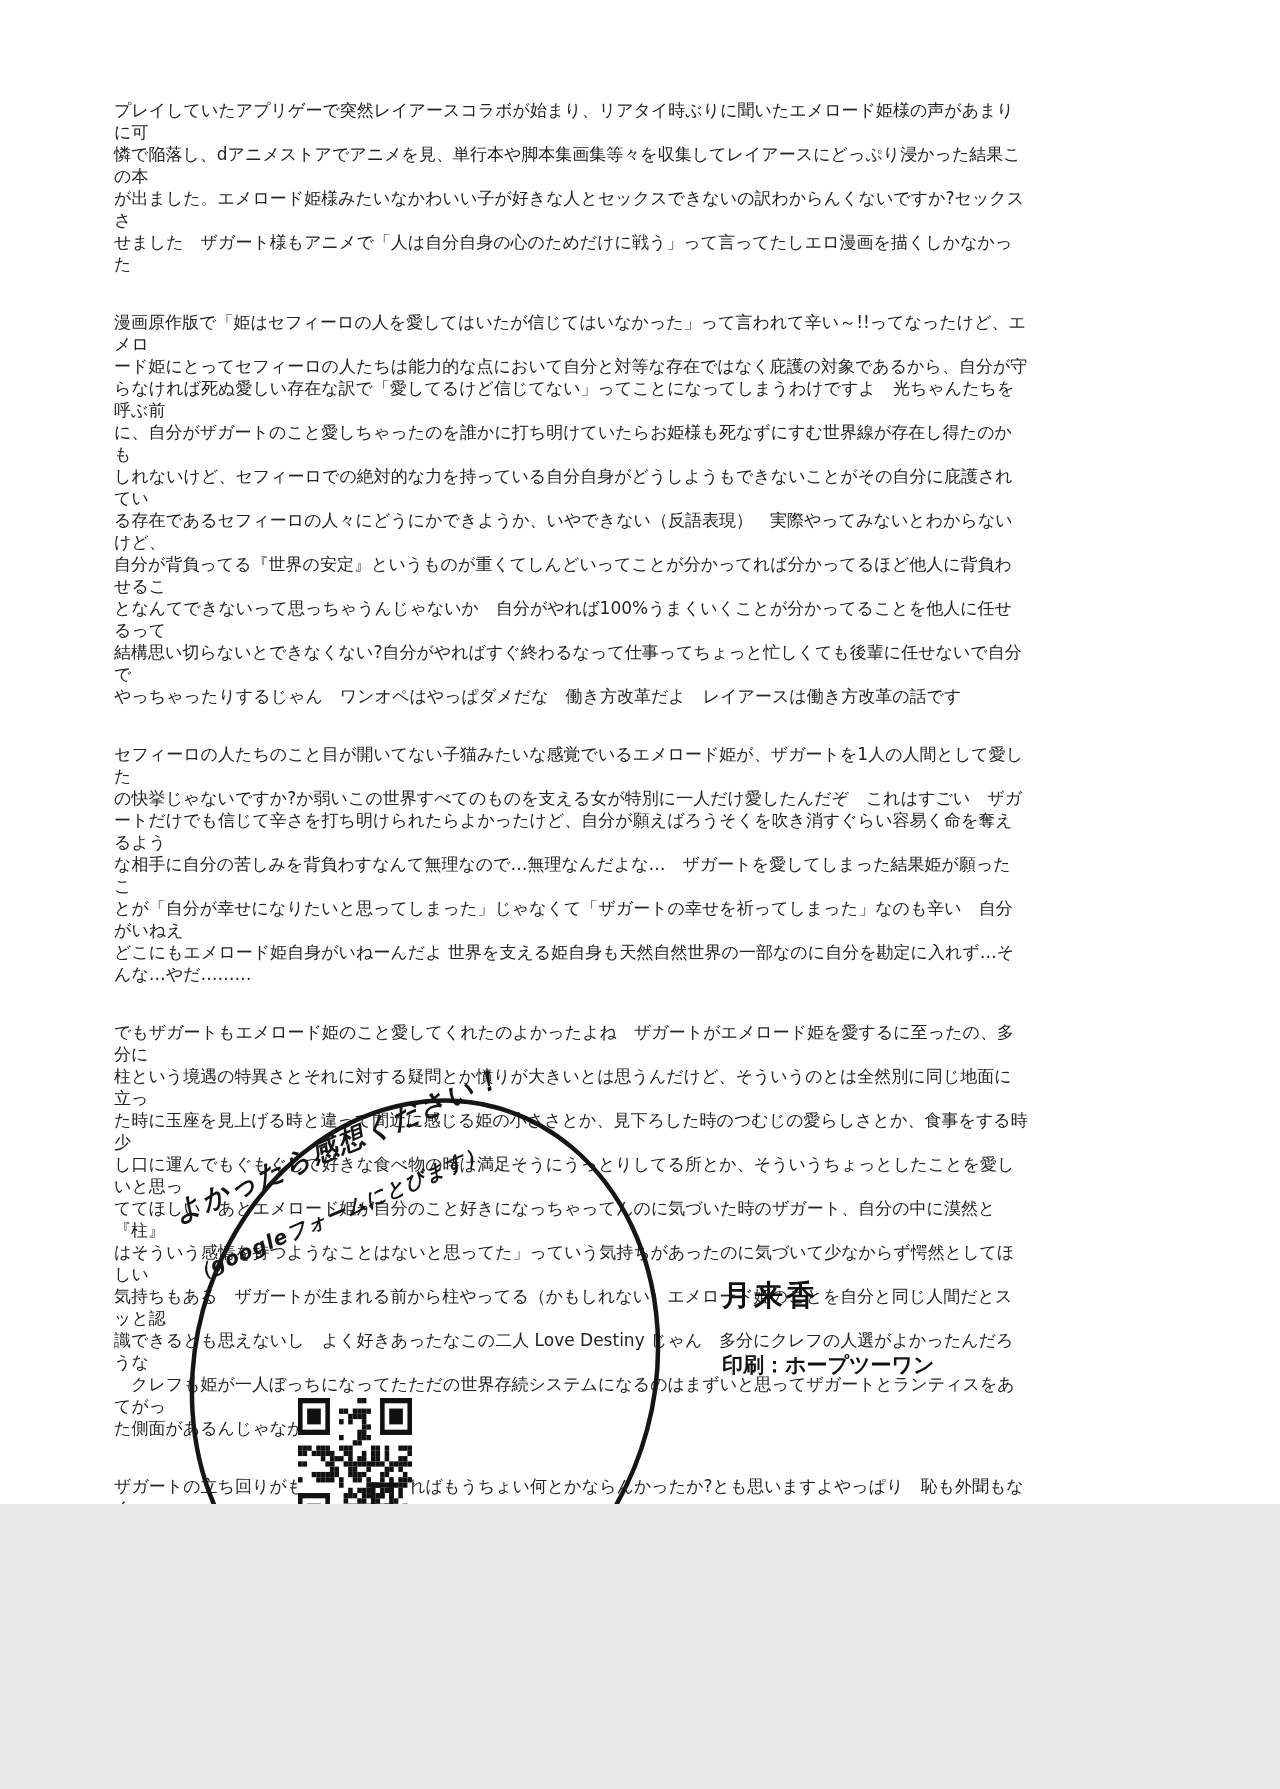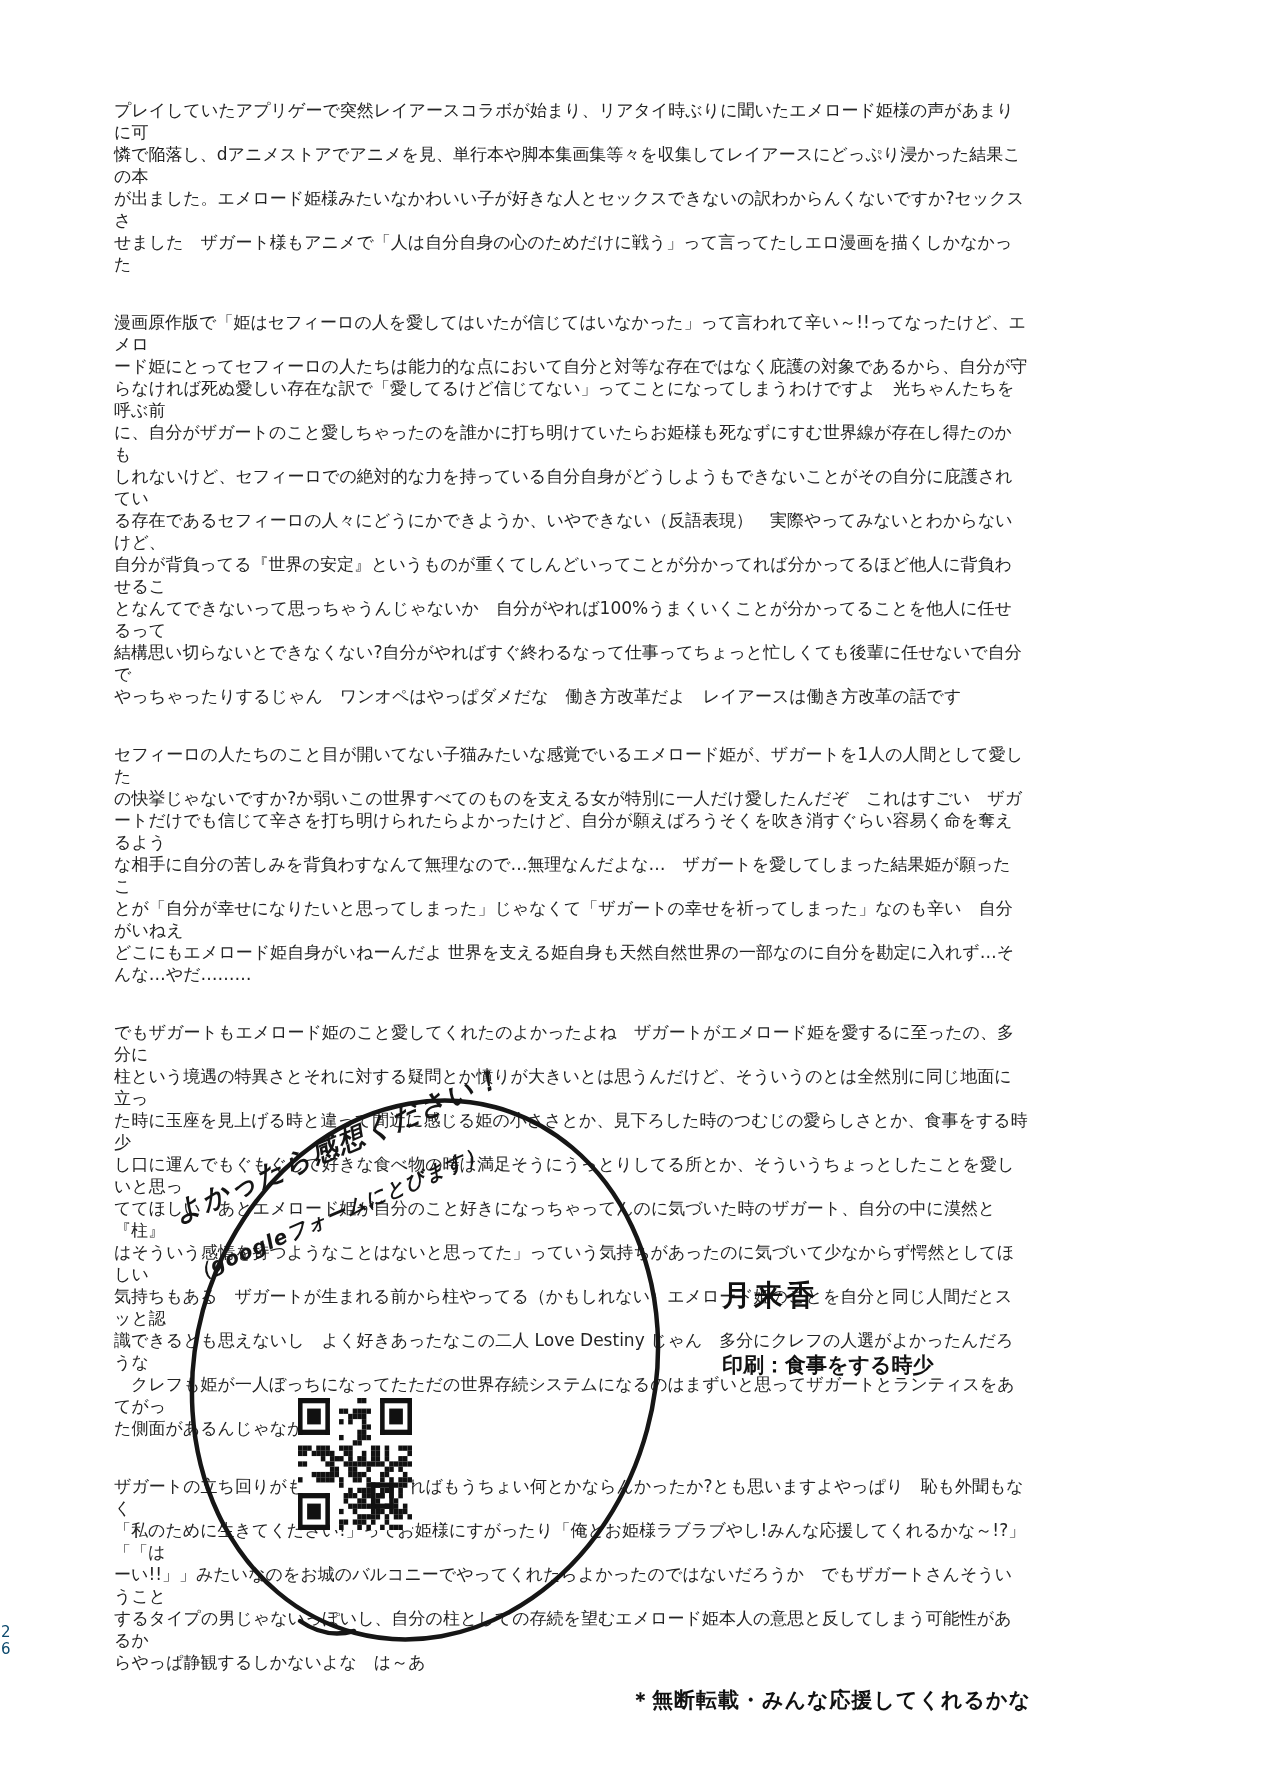--- a/index.html
+++ b/index.html
@@ -1,16 +1,16 @@
 <!DOCTYPE html>
 <html><head>
 <meta charset="utf-8">
 <style>
   html,body{margin:0;padding:0;background:#e8e8e8;}
-  .page{position:relative;width:1280px;height:1789px;background:#ffffff;overflow:hidden;
+  .page{position:relative;width:1280px;height:1504px;background:#ffffff;overflow:hidden;
         font-family:"DejaVu Sans","Liberation Sans",sans-serif;color:#1e1e1e;}
   .body-text{position:absolute;left:114px;top:99px;width:914px;}
   .para{margin:0 0 36px 0;font-size:17px;line-height:22px;white-space:pre-line;
         letter-spacing:0px;color:#232323;}
   .note-line{position:absolute;font-weight:bold;font-style:italic;white-space:nowrap;
         color:#151515;transform-origin:0 50%;}
   .note-line1{left:175px;top:1196px;font-size:27px;transform:rotate(-23deg);letter-spacing:2px;}
   .note-line2{left:192px;top:1262px;font-size:20px;transform:rotate(-23deg);letter-spacing:1px;}
   .oval{position:absolute;left:150px;top:1065px;width:560px;height:610px;}
   .qr{position:absolute;left:298px;top:1398px;width:114px;height:132px;background:#fff;}
@@ -291,20 +291,20 @@
       <rect x="73.6" y="73.6" width="23" height="4.6" fill="#111"></rect>
       <rect x="73.6" y="92" width="23" height="4.6" fill="#111"></rect>
       <rect x="73.6" y="73.6" width="4.6" height="23" fill="#111"></rect>
       <rect x="92" y="73.6" width="4.6" height="23" fill="#111"></rect>
       <rect x="82.8" y="82.8" width="4.6" height="4.6" fill="#111"></rect>
     </svg>
 
   <div class="colophon">
     <div class="c-title">月来香</div>
     <div class="c-pub-block">
-      <div class="c-pub">印刷：食事をする時少</div>
+      <div class="c-pub">印刷：ホープツーワン</div>
     </div>
   </div>
 
   <div class="notice">＊無断転載・みんな応援してくれるかな</div>
   <div class="pagenum">26</div>
 
 </div>
 
 </body></html>

